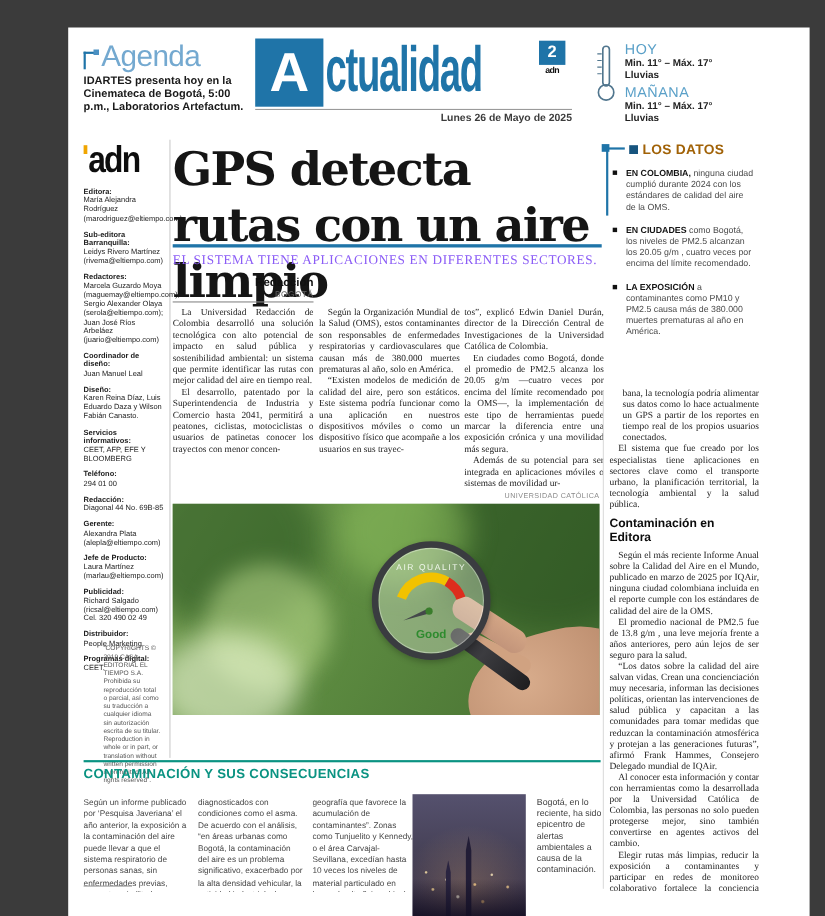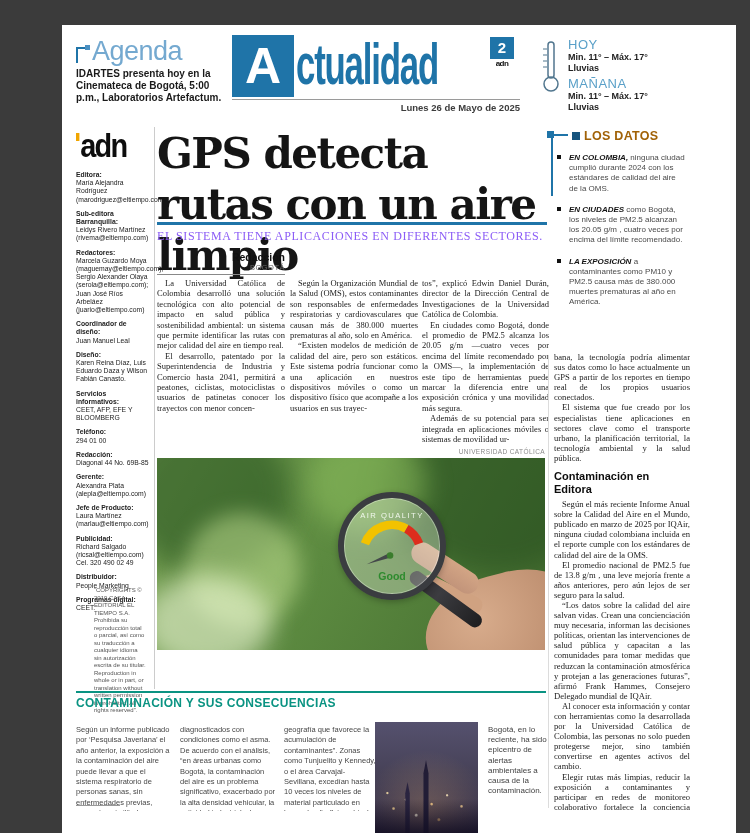--- a/index.html
+++ b/index.html
@@ -87,27 +87,27 @@
   .main-caption{left:95px;top:630px;width:390px;font-size:7.5px;line-height:9px;color:#333;}
 
   
   .datos-corner{left:485px;top:106px;width:7px;height:7px;background:#1f74a8;}
   .datos-bracket{left:489px;top:109px;width:15px;height:60px;border-left:2px solid #1f74a8;border-top:2px solid #1f74a8;}
   .datos-title{left:510px;top:104px;font-weight:bold;font-size:12.5px;color:#a16207;letter-spacing:.3px;}
   .datos-sq{display:inline-block;width:8px;height:8px;background:#17547e;margin-right:4px;}
   .datos-items{left:507px;top:128px;width:116px;}
   .ld-item{position:relative;margin-bottom:11px;font-size:8px;line-height:10.2px;color:#4a4a4a;}
   .ld-item::before{content:"";position:absolute;left:-12px;top:2px;width:4px;height:4px;background:#111;}
-  .ld-lead{font-weight:bold;font-style:italic;color:#141414;}
+  .ld-lead{font-weight:bold;color:#141414;}
 
   .div-v2{left:486px;top:330px;width:1px;height:453px;background:#dcdcdc;}
   .col4{left:492px;top:327px;width:136px;height:458px;overflow:hidden;font-family:"Liberation Serif",serif;
         font-size:8.6px;line-height:10.1px;text-align:justify;color:#1b1b1b;}
   .col4 p{margin:0;text-indent:8px;}
-  .col4 p.noindent{text-indent:0;}
+  .col4 p.noindent{text-indent:0;margin-left:12px;}
   .col4-subhead{font-family:"Liberation Sans",sans-serif;font-weight:bold;font-size:11px;line-height:13px;
                 color:#0d0d0d;margin:7px 0 3px;text-align:left;}
 
   
   .lower-rule{left:14px;top:666px;width:470px;height:2px;background:#0a9382;}
   .lower-title{left:14px;top:671px;font-weight:bold;font-size:12px;color:#0a9382;letter-spacing:.3px;}
   .lowercol{top:700px;height:86px;overflow:hidden;font-size:7.5px;line-height:10.4px;color:#474747;}
   .lc1{left:14px;width:96px;} .lc2{left:118px;width:96px;} .lc3{left:222px;width:92px;}
   .end-rule{left:14px;top:780px;width:44px;height:1px;background:#999;}
 
@@ -196,21 +196,21 @@
   <div class="abs headline">GPS detecta rutas con un aire limpio</div>
   <div class="abs deck-rule"></div>
   <div class="abs deck">EL SISTEMA TIENE APLICACIONES EN DIFERENTES SECTORES.</div>
   <div class="abs byline">
     <div class="byline-name">Redacción</div>
     <div class="byline-place">BOGOTÁ</div>
   </div>
   <div class="abs byline-rule"></div>
 
   <div class="abs bodycol c1">
-    <p>La Universidad Católica de Colombia desarrolló una solución tecnológica con alto potencial de impacto en salud pública y sostenibilidad ambiental: un sistema que permite identificar las rutas con mejor calidad del aire en tiempo real.</p>
+    <p>La Universidad Redacción de Colombia desarrolló una solución tecnológica con alto potencial de impacto en salud pública y sostenibilidad ambiental: un sistema que permite identificar las rutas con mejor calidad del aire en tiempo real.</p>
     <p>El desarrollo, patentado por la Superintendencia de Industria y Comercio hasta 2041, permitirá a peatones, ciclistas, motociclistas o usuarios de patinetas conocer los trayectos con menor concen-</p>
   </div>
   <div class="abs bodycol c2">
     <p>Según la Organización Mundial de la Salud (OMS), estos contaminantes son responsables de enfermedades respiratorias y cardiovasculares que causan más de 380.000 muertes prematuras al año, solo en América.</p>
     <p>“Existen modelos de medición de calidad del aire, pero son estáticos. Este sistema podría funcionar como una aplicación en nuestros dispositivos móviles o como un dispositivo físico que acompañe a los usuarios en sus trayec-</p>
   </div>
   <div class="abs bodycol c3">
     <p class="noindent">tos”, explicó Edwin Daniel Durán, director de la Dirección Central de Investigaciones de la Universidad Católica de Colombia.</p>
     <p>En ciudades como Bogotá, donde el promedio de PM2.5 alcanza los 20.05 g/m —cuatro veces por encima del límite recomendado por la OMS—, la implementación de este tipo de herramientas puede marcar la diferencia entre una exposición crónica y una movilidad más segura.</p>
     <p>Además de su potencial para ser integrada en aplicaciones móviles o sistemas de movilidad ur-</p>

